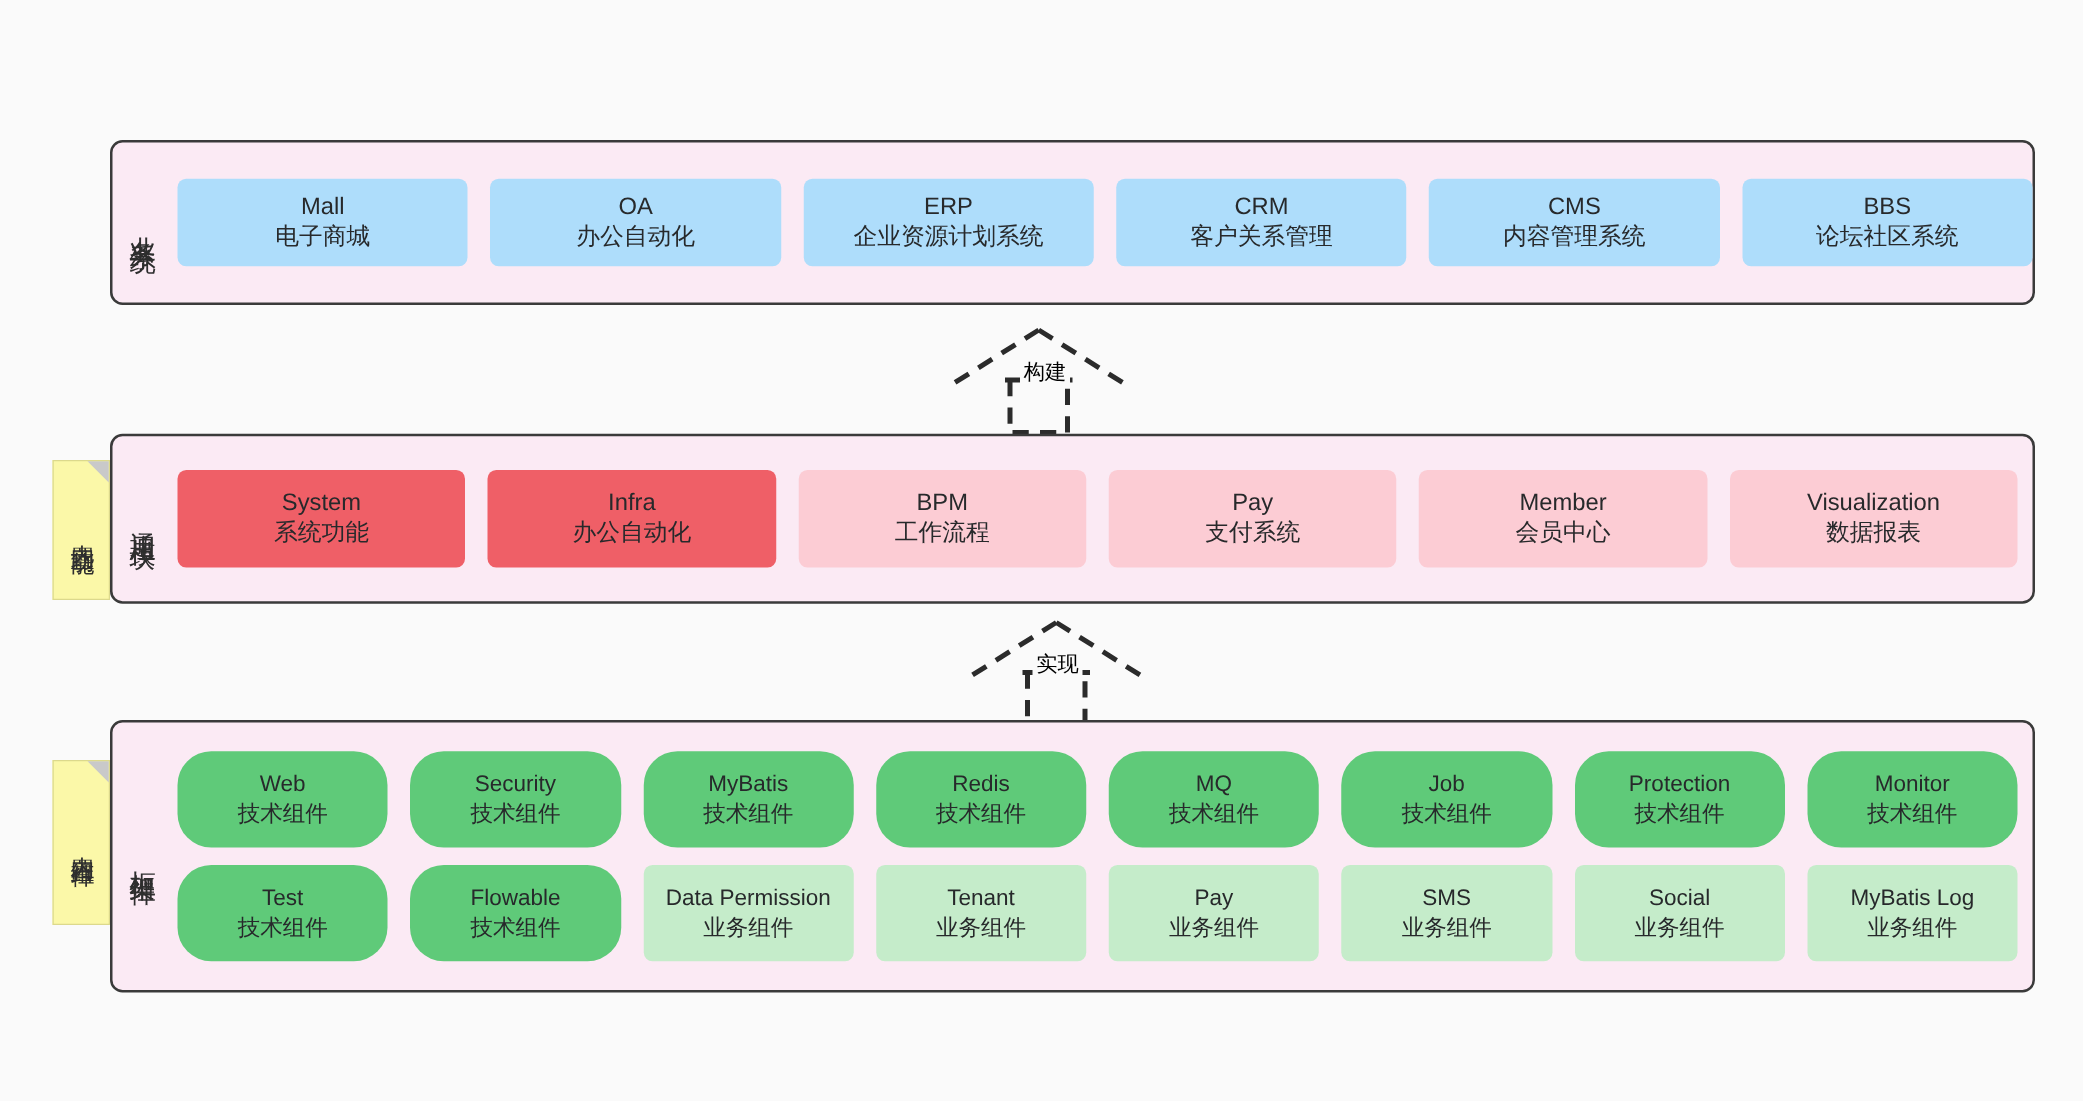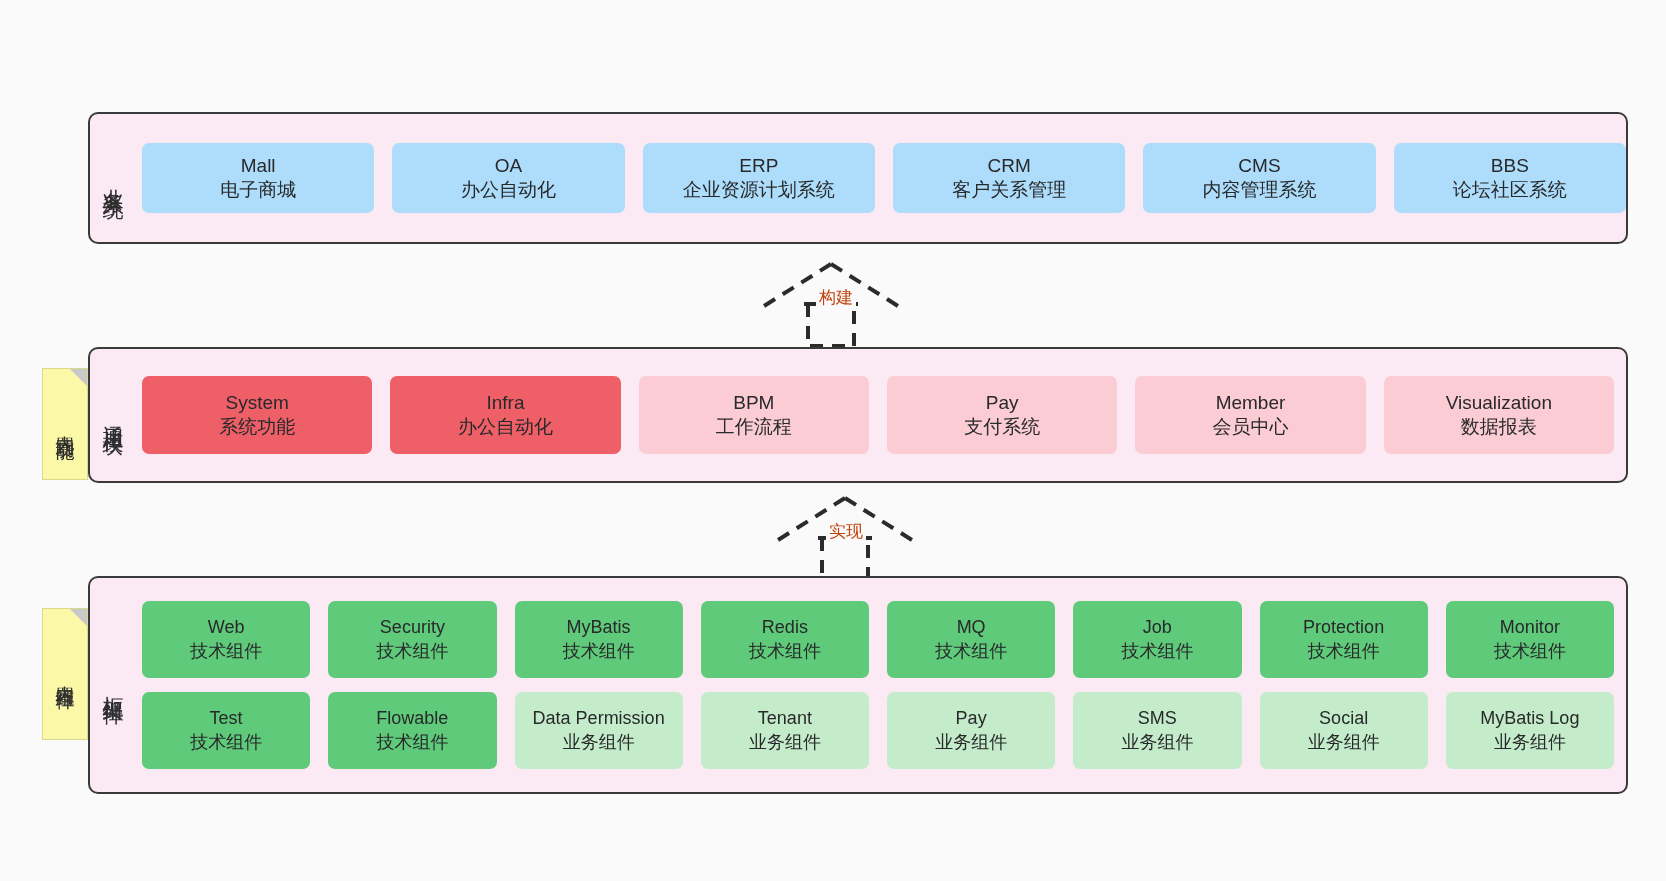--- a/index.html
+++ b/index.html
@@ -54,21 +54,21 @@
     box-sizing:border-box;
     padding:4px 6px;
   }
   .cell .t1{display:block;white-space:nowrap;}
   .cell .t2{display:block;}
 
   
   .c-blue       {background:#aeddfb;}
   .c-red        {background:#ef5f67;}
   .c-pink       {background:#fcccd4;}
-  .c-green      {background:#5fca79;}
+  .c-green      {background:#5fca79;border-radius:27px;}
   .c-greenlight {background:#c5ecca;}
 
   
   #layer-business {left:88px;  top:112px; width:1540px; height:132px;}
   #layer-business .layer-body{padding-right:0;}
   #layer-business .row{height:70px;}
 
   #layer-modules  {left:88px;  top:347px; width:1540px; height:136px;}
   #layer-modules  .row{height:78px;}
 
@@ -98,21 +98,21 @@
     border-top:17px solid #c9c9c9;
   }
   #note-builtin-function {left:42px; top:368px; height:112px;}
   #note-builtin-component{left:42px; top:608px; height:132px;}
 
   
   .arrow{position:absolute;}
   .arrow svg{display:block;overflow:visible;}
   .arrow-label{
     position:absolute;
-    font-size:17px;color:#c2410c;
+    font-size:17px;color:#000000;
     background:#fafafa;
     padding:0 3px;
     white-space:nowrap;
     user-select:none;
   }
   #arrow-build {left:756px; top:258px; width:150px; height:92px;}
   #arrow-build  .arrow-label{left:60px; top:28px;}
   #arrow-impl  {left:770px; top:492px; width:150px; height:92px;}
   #arrow-impl   .arrow-label{left:56px; top:28px;}
 </style>

